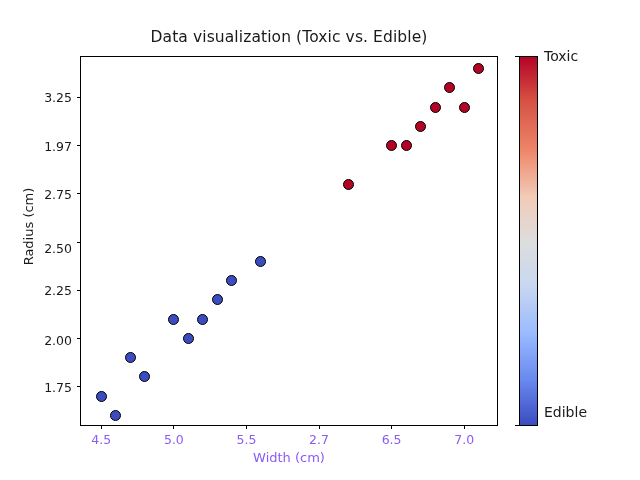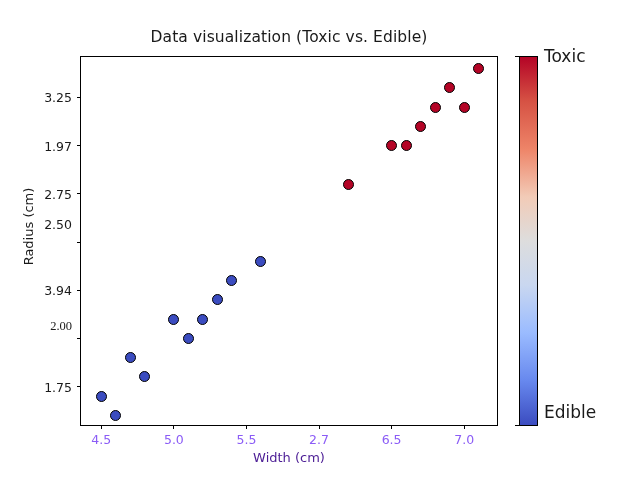--- a/index.html
+++ b/index.html
@@ -73,21 +73,21 @@
     transform:translate(-100%,-50%);
     white-space:nowrap;
   }
 
   
   #xlabel{
     position:absolute;
     left:80px; top:450px; width:418px;
     text-align:center;
     font-size:13px;
-    color:#4c1d95;
+    color:#8b5cf6;
   }
   #ylabel{
     position:absolute;
     left:-62px; top:219px;
     width:180px;
     text-align:center;
     font-size:13px;
     color:#1a1a1a;
     transform:rotate(-90deg);
     transform-origin:center center;
@@ -104,21 +104,21 @@
     border:1px solid #000;
     box-sizing:border-box;
   }
   .cbtick{
     position:absolute;
     left:-4px;width:4px;height:1.1px;background:#000;
   }
   .cbticklabel{
     position:absolute;
     left:25px;
-    font-size:17px;
+    font-size:14px;
     color:#1a1a1a;
     transform:translateY(-50%);
     white-space:nowrap;
   }
 </style>
 </head>
 <body>
 
 <div id="figure">
 
@@ -156,25 +156,25 @@
         <div class="xticklabel" style="left: 238.028px;">2.7</div>
         <div class="xtick" style="left: 310.597px;"></div>
         <div class="xticklabel" style="left: 310.597px;">6.5</div>
         <div class="xtick" style="left: 383.167px;"></div>
         <div class="xticklabel" style="left: 383.167px;">7.0</div>
       </div>
     <div id="yticks-layer">
         <div class="ytick" style="top: 329.531px;"></div>
         <div class="yticklabel" style="top: 329.531px;">1.75</div>
         <div class="ytick" style="top: 281.354px;"></div>
-        <div class="yticklabel" style="top: 269px; font-family: Liberation Serif, serif;">2.00</div>
+        <div class="yticklabel" style="top: 283px;">2.00</div>
         <div class="ytick" style="top: 233.177px;"></div>
-        <div class="yticklabel" style="top: 233.177px;">3.94</div>
+        <div class="yticklabel" style="top: 233.177px;">2.25</div>
         <div class="ytick" style="top: 185px;"></div>
-        <div class="yticklabel" style="top: 167px;">2.50</div>
+        <div class="yticklabel" style="top: 191px;">2.50</div>
         <div class="ytick" style="top: 136.823px;"></div>
         <div class="yticklabel" style="top: 136.823px;">2.75</div>
         <div class="ytick" style="top: 88.6458px;"></div>
         <div class="yticklabel" style="top: 88.6458px;">1.97</div>
         <div class="ytick" style="top: 40.4688px;"></div>
         <div class="yticklabel" style="top: 40.4688px;">3.25</div>
       </div>
   </div>
 
   <div id="xlabel">Width (cm)</div>

